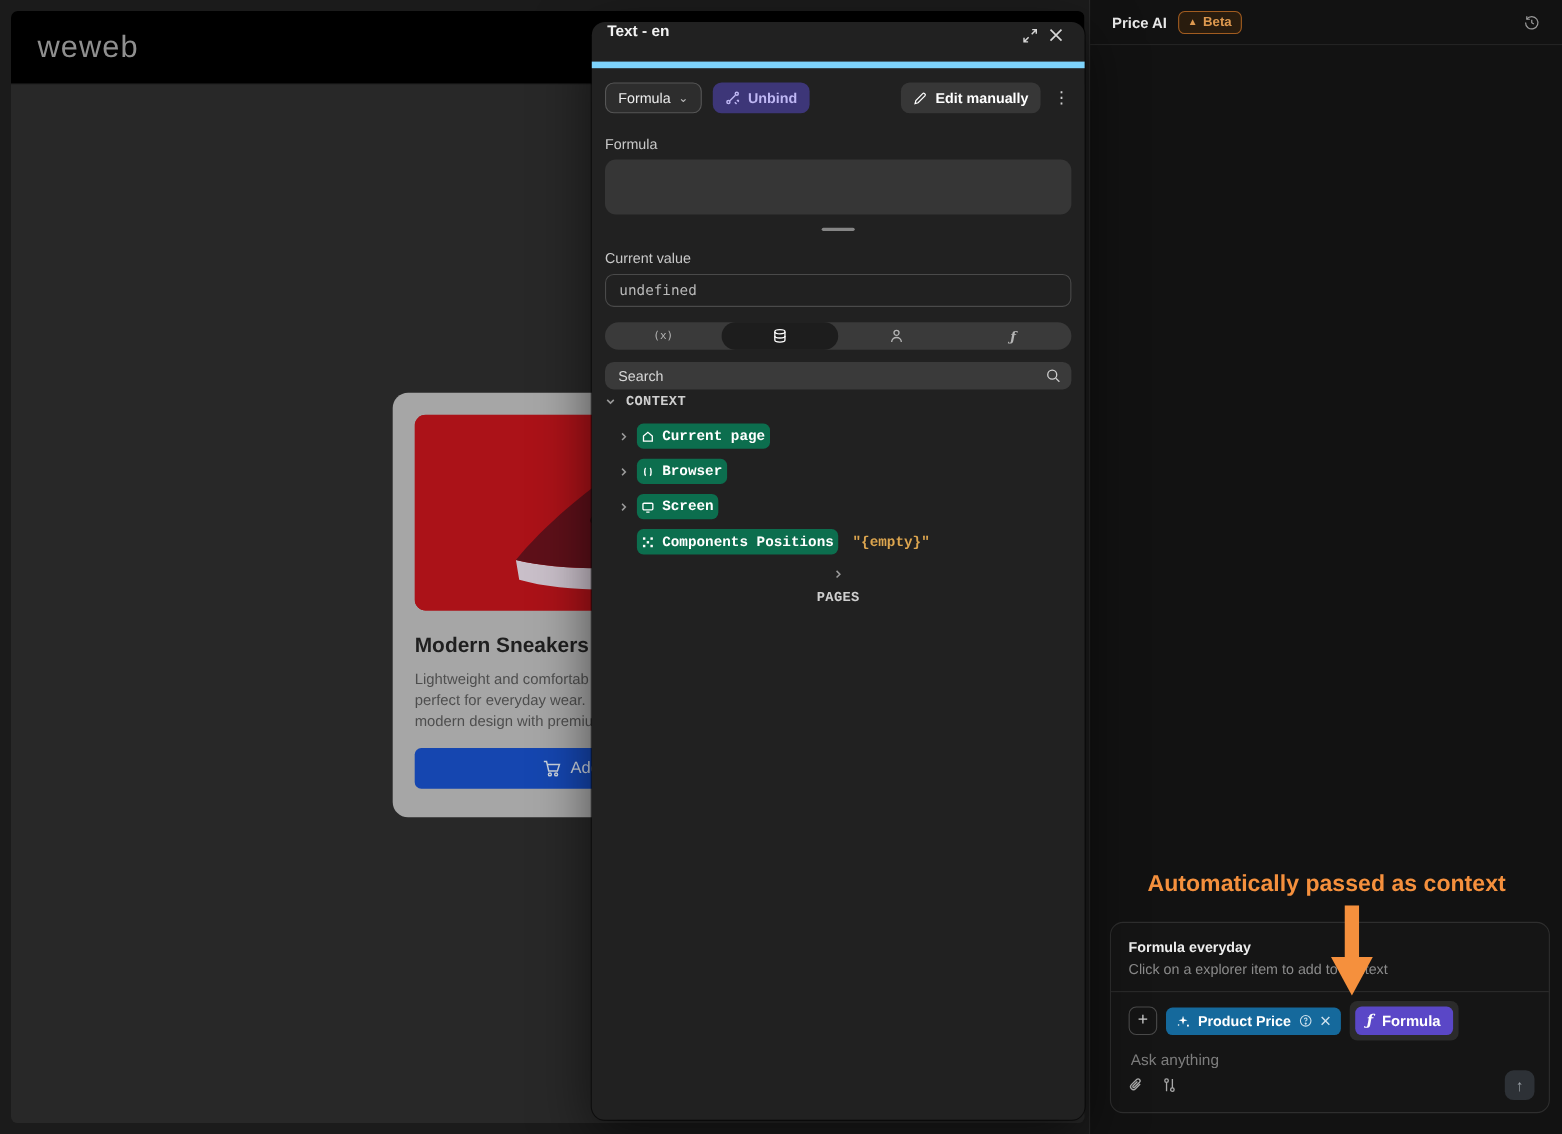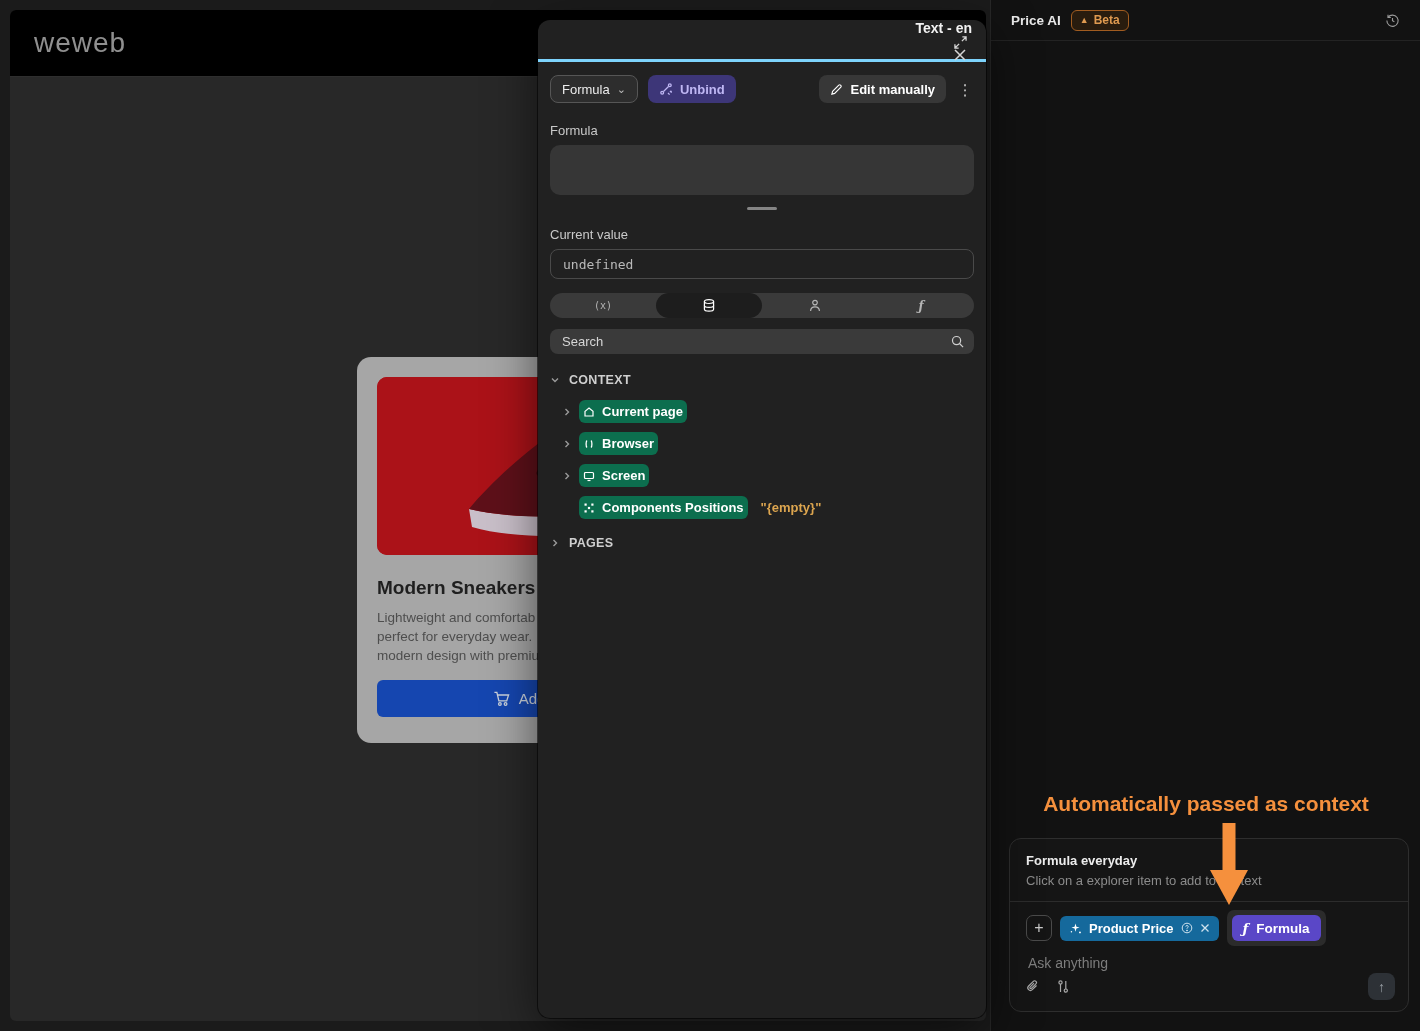--- a/index.html
+++ b/index.html
@@ -17,21 +17,21 @@
   .card-image { height:178px; border-radius:10px; background:#AB1218; overflow:hidden; position:relative; }
   .card-image svg { position:absolute; inset:0; }
   .card-title { margin-top:22px; font-size:19px; font-weight:700; color:#1f1f1f; white-space:nowrap; overflow:hidden; }
   .card-desc { margin-top:9px; font-size:13.5px; color:#4e4e4e; line-height:19px; }
   .card-desc div { white-space:nowrap; overflow:hidden; }
   .card-btn { margin-top:15px; height:37px; width:324px; background:#1546B0; border-radius:6px; color:#ccd3dc; display:flex; align-items:center; justify-content:center; gap:9px; font-size:15px; font-weight:500; cursor:pointer; }
 
   
   .modal { position:absolute; left:538px; top:20px; width:448px; height:998px; background:#212121; border-radius:12px; z-index:10;
            box-shadow:0 0 0 1px rgba(0,0,0,.55), 0 14px 50px rgba(0,0,0,.55); }
-  .modal-header { height:42px; display:flex; align-items:flex-end; padding:0 14px; border-bottom:3px solid #7dd3fc;flex-direction:column; }
+  .modal-header { height:42px; display:flex; align-items:flex-start; padding:0 14px; border-bottom:6px solid #7dd3fc; }
   .modal-title { font-size:14px; font-weight:700; color:#f2f2f2; flex:1; }
   .hicon { width:24px; height:24px; display:flex; align-items:center; justify-content:center; color:#d6d6d6; cursor:pointer; }
 
   .toolbar { display:flex; align-items:center; gap:10px; padding:13px 12px 0; }
   .btn { height:28px; display:inline-flex; align-items:center; gap:7px; border-radius:8px; font-size:13px; cursor:pointer; padding:0 11px; }
   .btn-type { background:#2d2d2d; border:1px solid #565656; color:#ececec; }
   .btn-unbind { background:#3D3678; color:#bfb7f4; font-weight:700; }
   .btn-edit { background:#373737; color:#ffffff; font-weight:600; margin-left:auto; }
   .kebab { width:18px; text-align:center; color:#cfcfcf; font-size:15px; letter-spacing:0; cursor:pointer; line-height:1; }
 
@@ -44,27 +44,27 @@
 
   .tabbar { margin:14px 12px 0; height:25px; background:#3a3a3a; border-radius:16px; display:flex; }
   .tab { flex:1; display:flex; align-items:center; justify-content:center; color:#b5b5b5; border-radius:13px; cursor:pointer; font-size:11px; }
   .tab.selected { background:#1d1d1d; color:#ffffff; }
   .tab svg { display:block; }
 
   .search-box { margin:11px 12px 0; height:25px; background:#3a3a3a; border-radius:8px; display:flex; align-items:center; padding:0 10px; }
   .search-input { flex:1; background:none; border:none; outline:none; color:#e8e8e8; font-size:13px; }
   .search-input::placeholder { color:#d6d6d6; }
 
-  .tree { margin-top:15px; padding:0 12px; }
+  .tree { padding:0 12px;font-family:Liberation Mono, monospace; }
   .tree-section { display:flex; align-items:center; gap:9px; height:22px; color:#cfcfcf; font-size:12.5px; font-weight:600; letter-spacing:.3px; cursor:pointer; }
   .tree-item { display:flex; align-items:center; margin:9px 0 0 12px; gap:7px; }
   .chev { display:flex; width:10px; color:#9a9a9a; cursor:pointer; }
   .chip-green { display:inline-flex; align-items:center; gap:7px; height:23px; padding:0 4px; background:#0C6E4E; color:#fff; font-size:13px; font-weight:600; border-radius:6px; cursor:pointer; }
   .tree-value { color:#DCA54F; font-size:13px; font-weight:700; margin-left:6px; }
-  .pages-row { margin-top:13px; }
+  .pages-row { margin-top:13px;flex-direction:column; }
 
   
   .ai-panel { position:absolute; left:990px; top:0; width:430px; height:1031px; background:#121212; border-left:1px solid #272727; }
   .ai-header { height:41px; display:flex; align-items:center; padding:0 20px; border-bottom:1px solid #232323; gap:10px; }
   .ai-title { font-size:13.5px; font-weight:600; color:#e8e8e8; }
   .beta { display:inline-flex; align-items:center; gap:5px; height:21px; padding:0 8px; border:1px solid #A15C20; background:#291c0e; color:#DF9A50; border-radius:6px; font-size:12px; font-weight:700; }
   .history-btn { margin-left:auto; color:#9a9a9a; cursor:pointer; display:flex; }
 
   .annotation { position:absolute; left:14px; top:792px; width:402px; text-align:center; color:#F5903D; font-size:21px; font-weight:800; }
   .big-arrow { position:absolute; left:216px; top:823px; z-index:6; }

